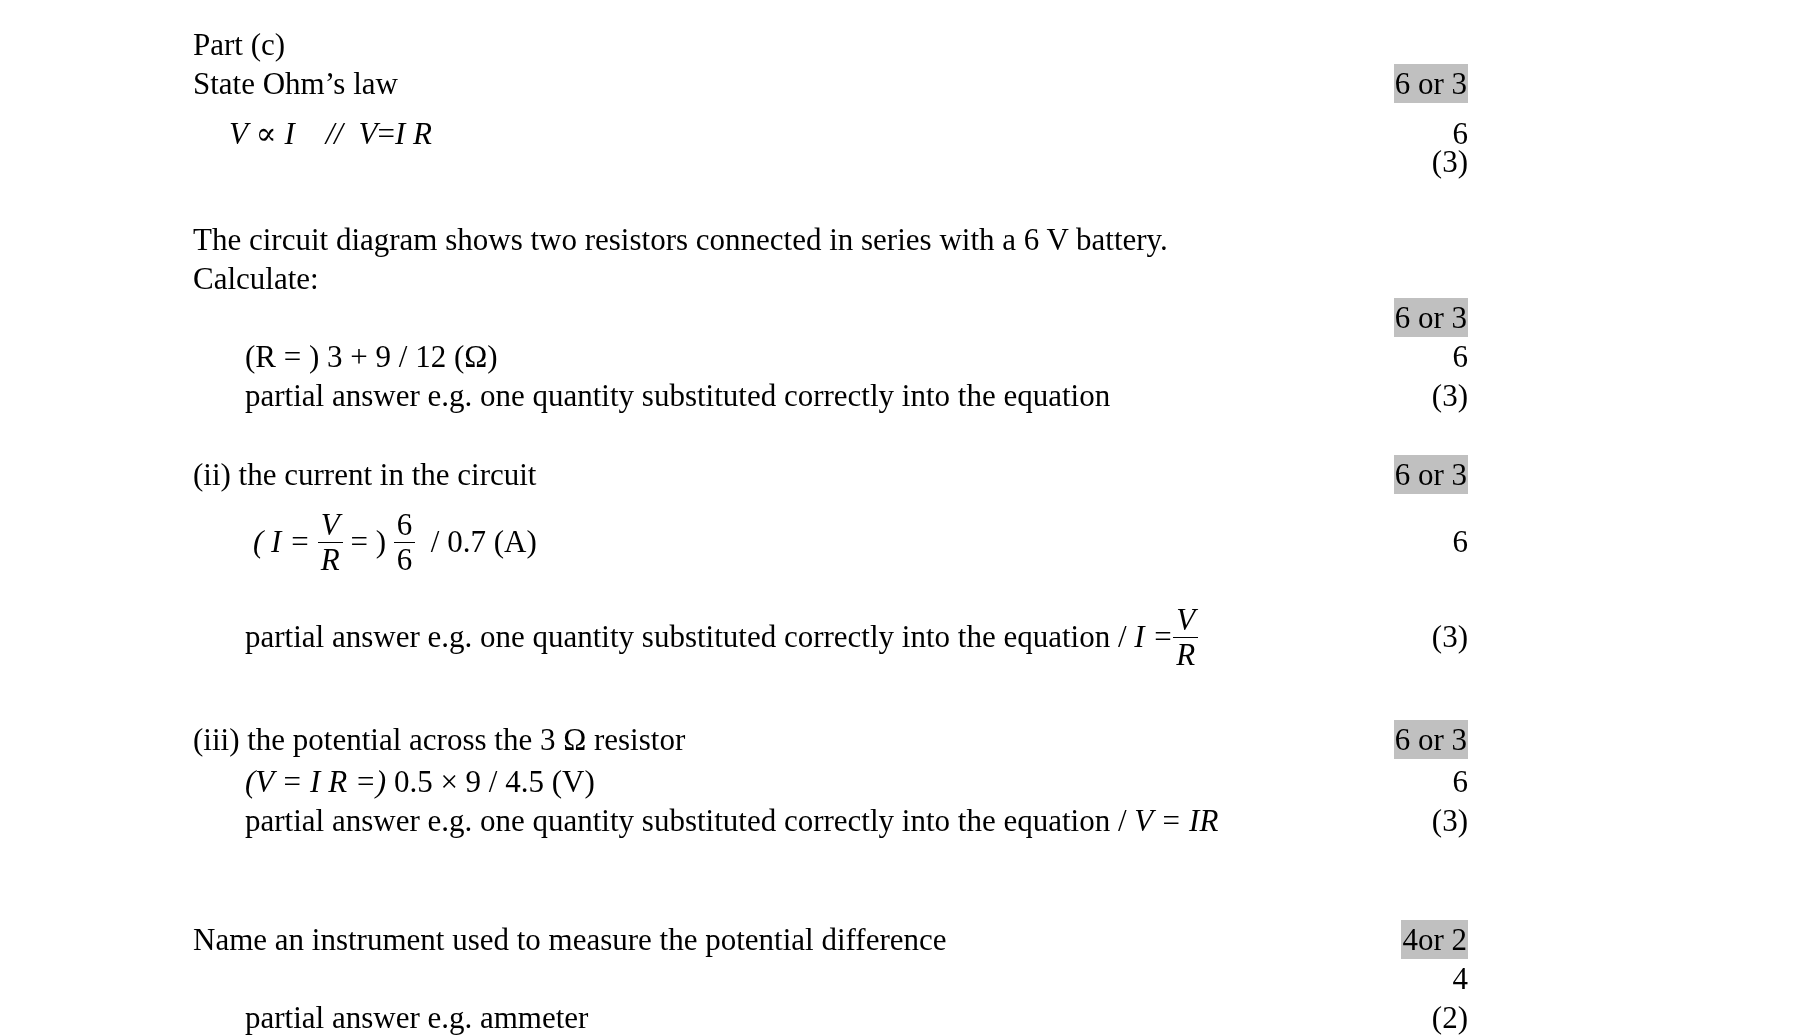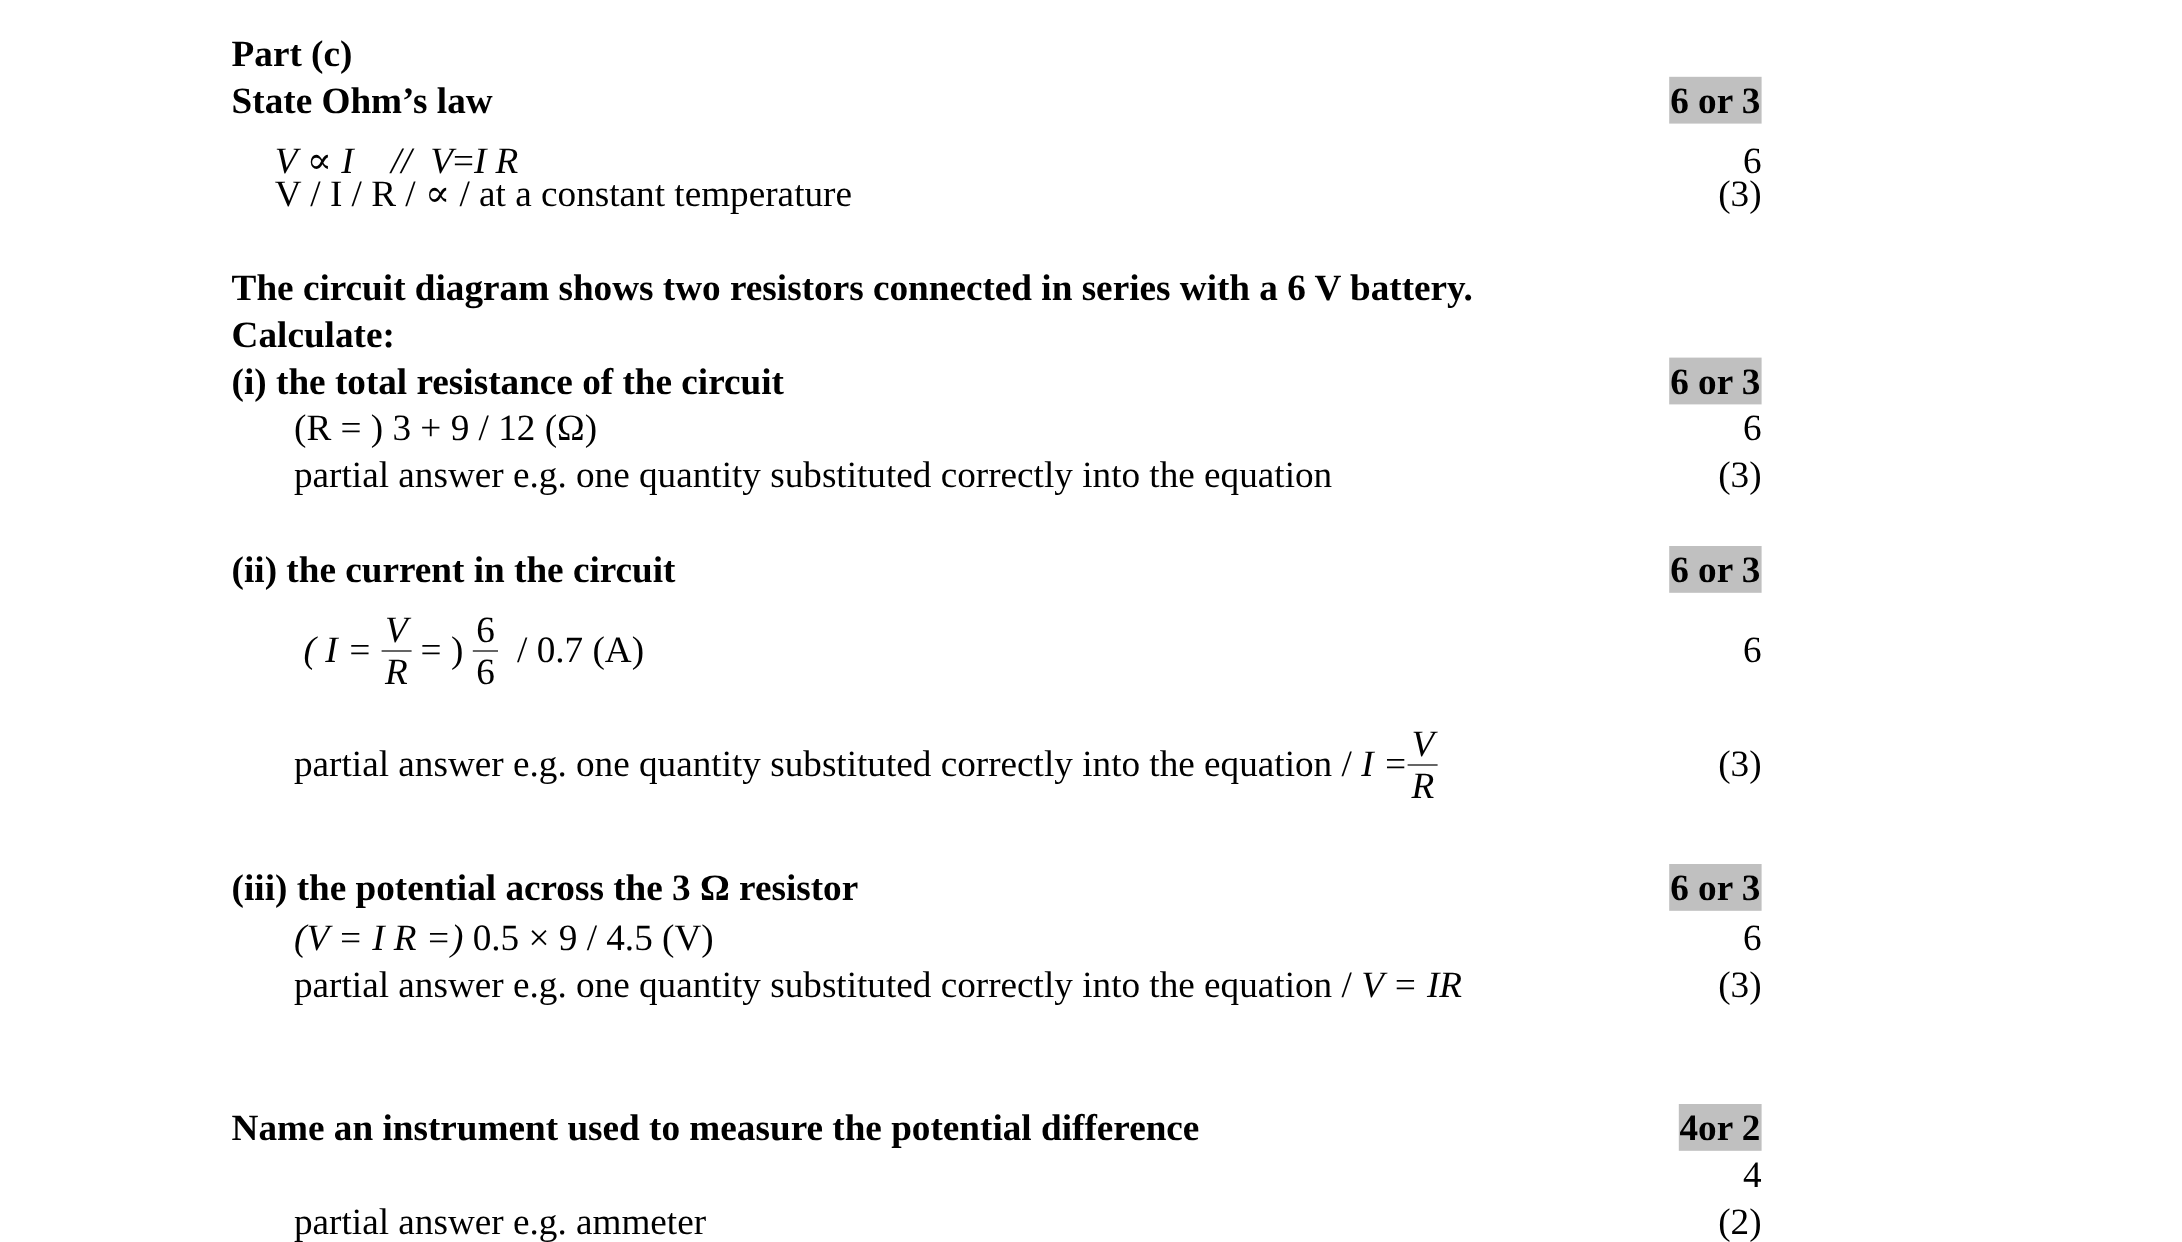--- a/index.html
+++ b/index.html
@@ -3,21 +3,21 @@
 <meta charset="utf-8">
 <style>
   html, body { margin:0; padding:0; background:#ffffff; }
   body { width:1818px; height:1035px; position:relative; overflow:hidden;
          font-family:"Liberation Serif", "DejaVu Serif", serif; color:#000; font-size:31px; }
   .row { position:absolute; left:193px; width:1275px; height:39px; line-height:39px; white-space:nowrap; }
   .row .txt { position:absolute; left:0; top:0; }
   .row .txt.ind1 { left:36px; }
   .row .txt.ind2 { left:52px; }
   .row .mark { position:absolute; right:0; top:0; text-align:right; }
-  .b { font-weight:bold; }
+  .b { font-weight:normal; }
   .hl { background:#c0c0c0; padding:0 1px; }
   .i { font-style:italic; }
   .frac { display:inline-block; vertical-align:middle; text-align:center; line-height:1.1; position:relative; top:-2px; }
   .frac .num { display:block; padding:0 3px; }
   .frac .den { display:block; border-top:1.5px solid #000; padding:0 3px; }
 </style>
 </head>
 <body>
 
 <div class="row" style="top:25px;">
@@ -32,33 +32,31 @@
   <span class="txt ind1">
     <span class="i">V</span>
     <span>∝</span>
     <span class="i">I</span>
     &nbsp;&nbsp;&nbsp;<span class="i">//</span>
     &nbsp;<span class="i">V</span><span>=</span><span class="i">I R</span>
   </span>
   <span class="mark">6</span>
 </div>
 <div class="row" style="top:142px;">
-  <span class="txt ind1">V / I / R /  ∝ / at a constant temperature</span>
   <span class="mark">(3)</span>
 </div>
 
 <div class="row" style="top:220px;text-align:right;">
   <span class="txt b">The circuit diagram shows two resistors connected in series with a 6 V battery.</span>
 </div>
 <div class="row" style="top:259px;">
   <span class="txt b">Calculate:</span>
 </div>
 
 <div class="row" style="top:298px;">
-  <span class="txt b">(i) the total resistance of the circuit</span>
   <span class="mark b hl">6 or 3</span>
 </div>
 <div class="row" style="top:337px;">
   <span class="txt ind2">(R = ) 3 + 9  / 12 (Ω)</span>
   <span class="mark">6</span>
 </div>
 <div class="row" style="top:376px;">
   <span class="txt ind2">partial answer e.g. one quantity substituted correctly into the equation</span>
   <span class="mark">(3)</span>
 </div>

